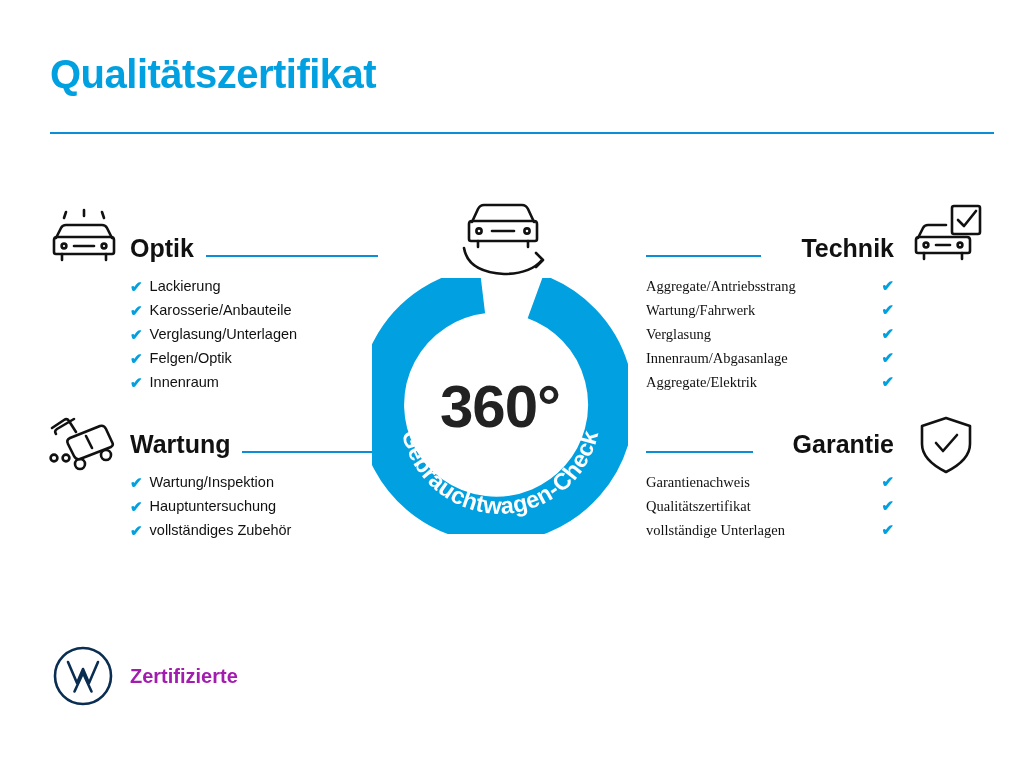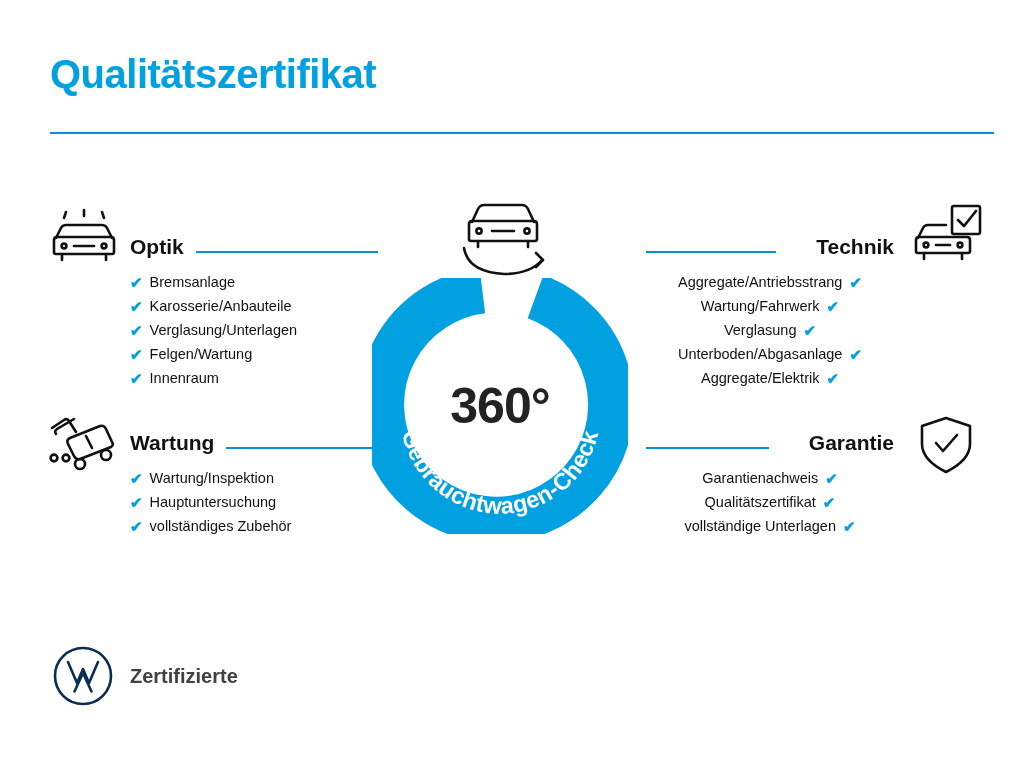--- a/index.html
+++ b/index.html
@@ -47,21 +47,21 @@
   }
   .section-head {
     display: flex;
     align-items: flex-end;
   }
   .section-head.right {
     flex-direction: row-reverse;
     gap: 28px;
   }
   .section-title {
-    font-size: 21px;
+    font-size: 25px;
     font-weight: bold;
     color: #111;
     white-space: nowrap;
     line-height: 1;
     padding-bottom: 2px;
   }
   .head-rule {
     height: 2px;
     background: #0a8fd6;
     flex: 1 1 auto;
@@ -78,21 +78,22 @@
   .item {
     font-size: 14.5px;
     color: #111;
     line-height: 1;
     margin-bottom: 9px;
     display: flex;
     align-items: center;
     white-space: nowrap;
   }
   .items.right .item {
-    justify-content: center;
+    justify-content: space-between;
+    font-family: Liberation Serif, serif;
   }
   .check {
     color: #00a0e1;
     font-weight: bold;
     font-size: 15px;
     margin-right: 7px;
   }
   .items.right .check {
     margin-right: 0;
     margin-left: 7px;
@@ -121,21 +122,21 @@
   }
   .badge-number {
     position: absolute;
     left: 0;
     top: 82px;
     width: 256px;
     height: 256px;
     display: flex;
     align-items: center;
     justify-content: center;
-    font-size: 50px;
+    font-size: 60px;
     font-weight: bold;
     color: #222;
     letter-spacing: -1px;
   }
   .badge-car {
     position: absolute;
     left: 76px;
     top: 0px;
   }
 
@@ -144,21 +145,21 @@
     position: absolute;
     left: 52px;
     top: 645px;
     display: flex;
     align-items: center;
   }
   .footer-text {
     margin-left: 16px;
     font-size: 20px;
     font-weight: bold;
-    color: #404040;
+    color: #a21caf;
     line-height: 1.25;
   }
 </style>
 </head>
 <body>
 
 <div class="page">
 
   <div class="title">Qualitätszertifikat</div>
   <div class="title-rule"></div>
@@ -177,33 +178,33 @@
     </svg>
   </div>
   <div class="section" style="left:130px; top:236px; width:248px;">
     <div class="section-head">
       <div class="section-title">Optik</div>
       <div class="head-rule"></div>
     </div>
     <ul class="items">
       <li class="item">
         <span class="check">✔</span>
-        <span>Bremsanlage</span>
+        <span>Lackierung</span>
       </li>
       <li class="item">
         <span class="check">✔</span>
         <span>Karosserie/Anbauteile</span>
       </li>
       <li class="item">
         <span class="check">✔</span>
         <span>Verglasung/Unterlagen</span>
       </li>
       <li class="item">
         <span class="check">✔</span>
-        <span>Felgen/Wartung</span>
+        <span>Felgen/Optik</span>
       </li>
       <li class="item">
         <span class="check">✔</span>
         <span>Innenraum</span>
       </li>
     </ul>
   </div>
 
   <div class="sec-icon" style="left:912px; top:204px;">
     <svg width="72" height="62" viewBox="0 0 72 62">
@@ -231,21 +232,21 @@
       </li>
       <li class="item">
         <span>Wartung/Fahrwerk</span>
         <span class="check">✔</span>
       </li>
       <li class="item">
         <span>Verglasung</span>
         <span class="check">✔</span>
       </li>
       <li class="item">
-        <span>Unterboden/Abgasanlage</span>
+        <span>Innenraum/Abgasanlage</span>
         <span class="check">✔</span>
       </li>
       <li class="item">
         <span>Aggregate/Elektrik</span>
         <span class="check">✔</span>
       </li>
     </ul>
   </div>
 
   <div class="sec-icon" style="left:46px; top:414px;">

